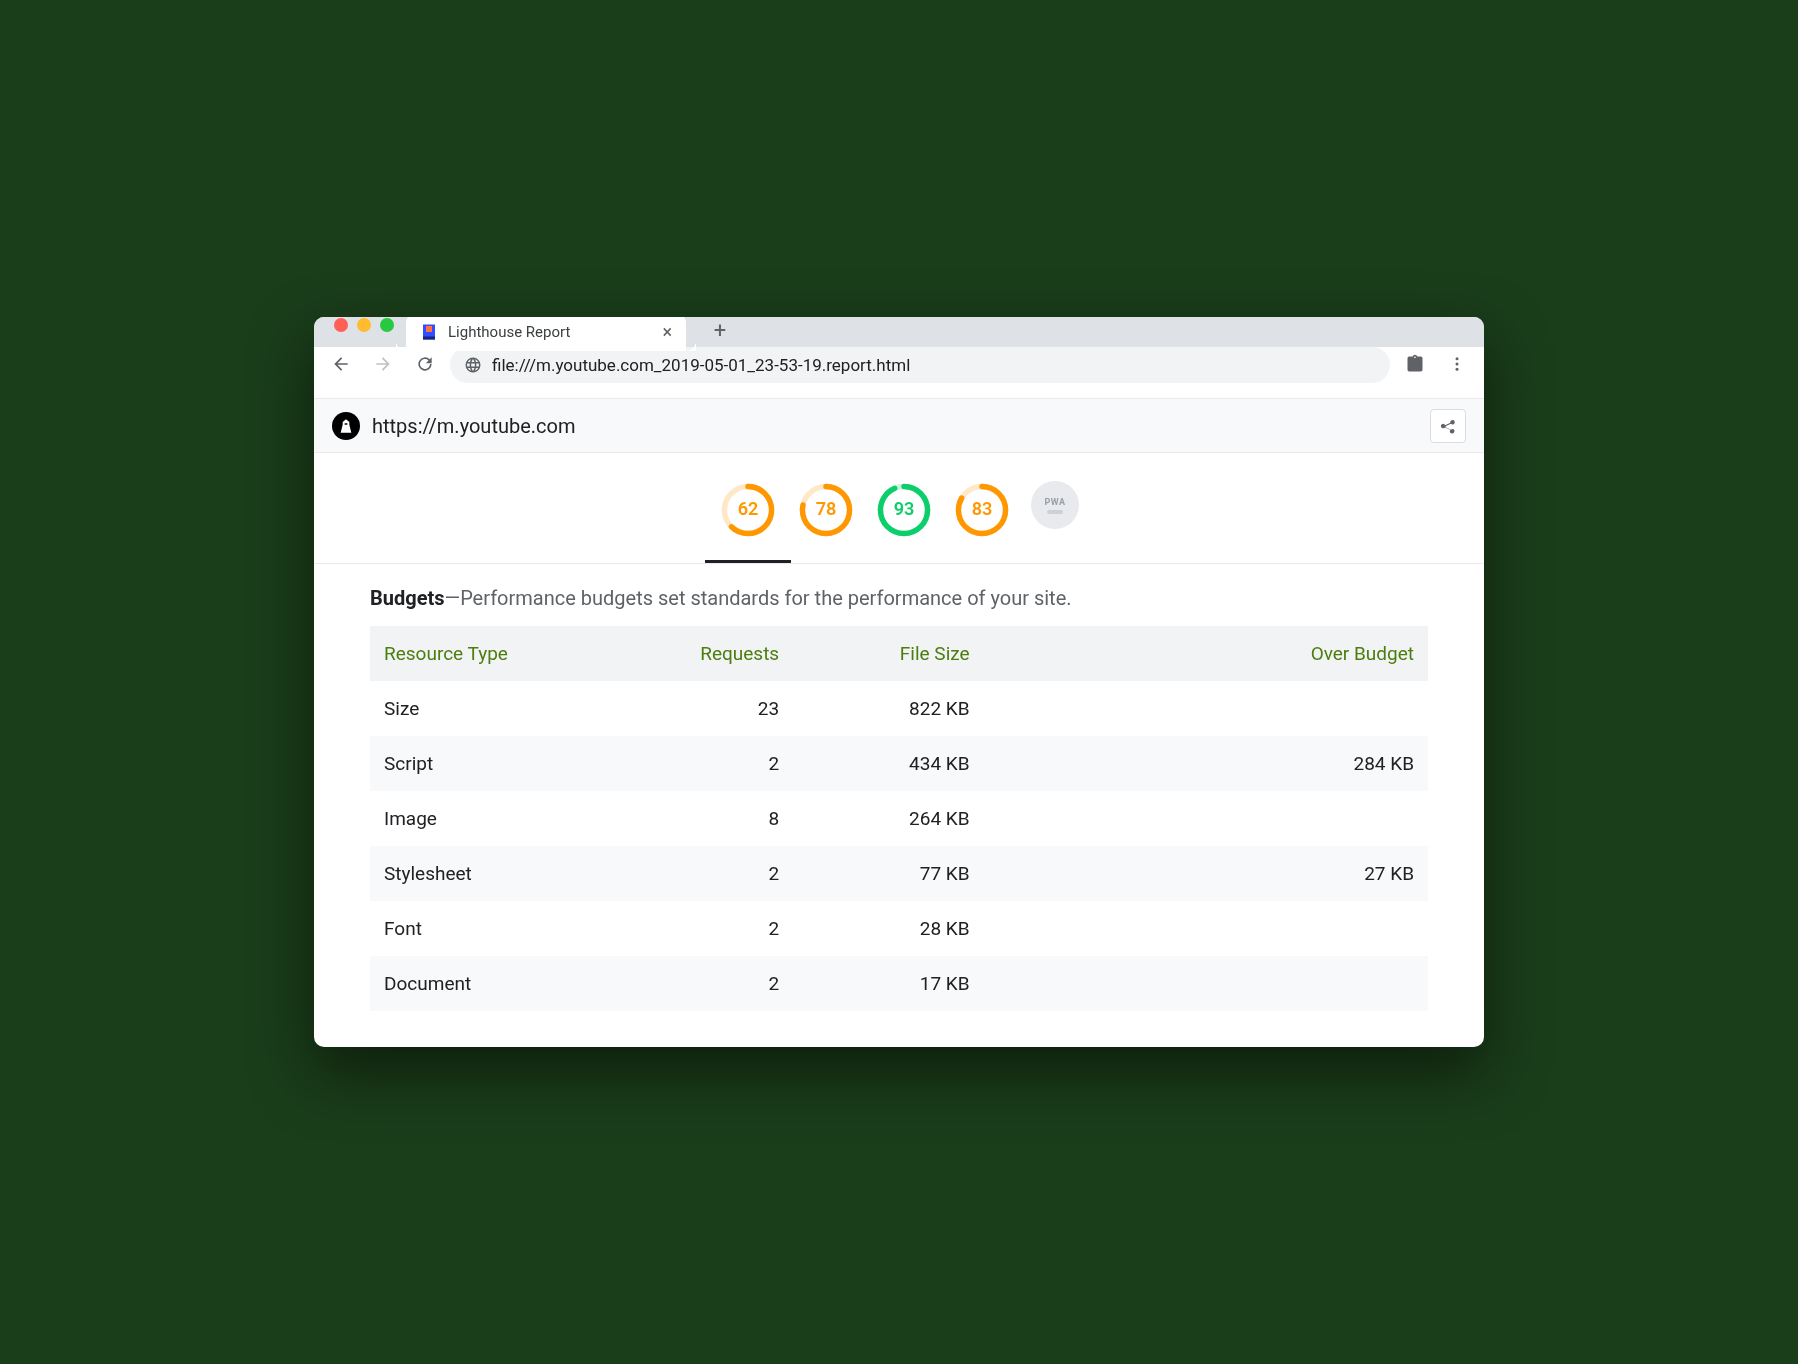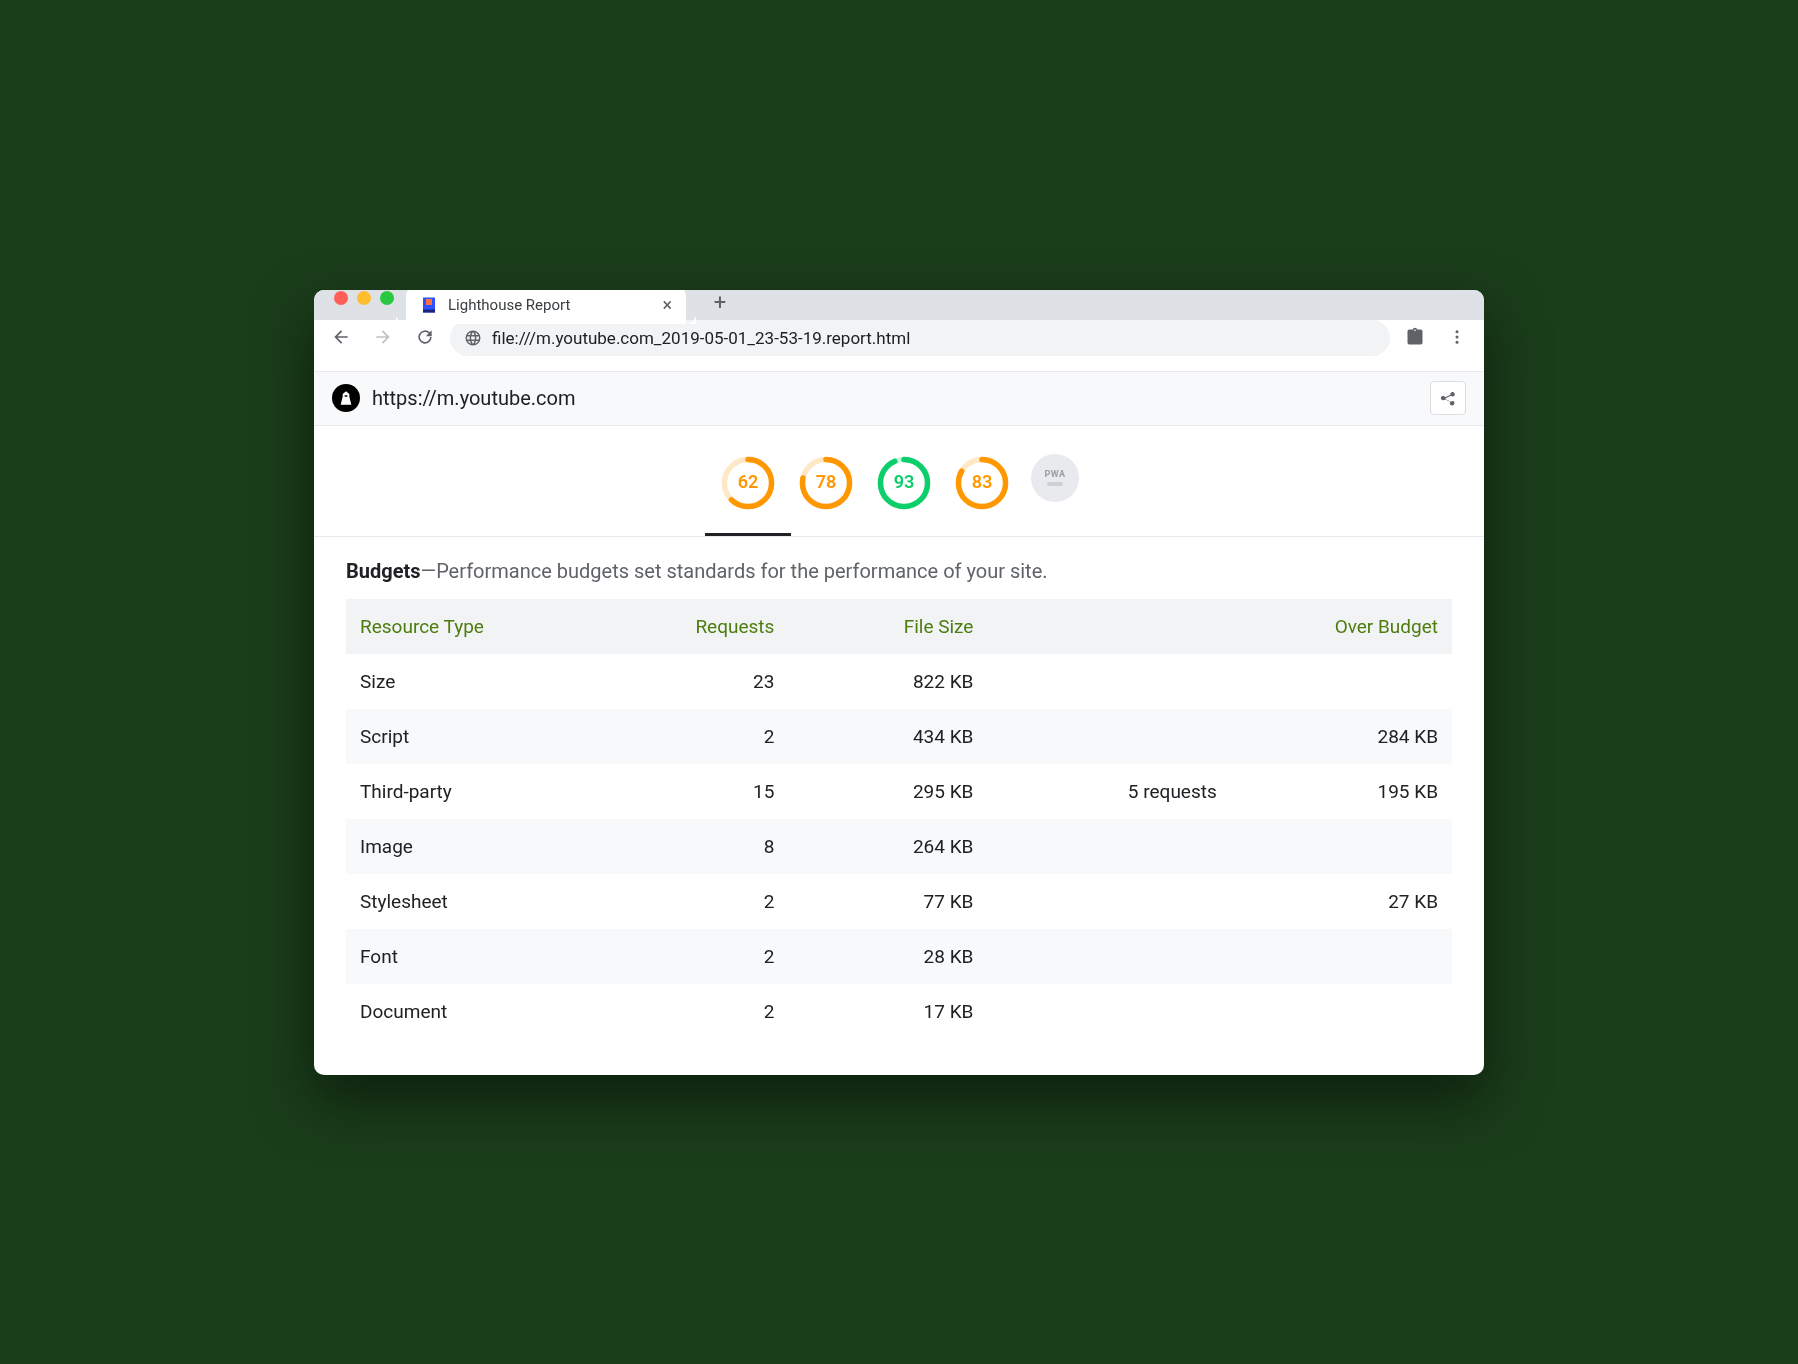--- a/index.html
+++ b/index.html
@@ -198,21 +198,21 @@
     color: #9aa0a6;
     letter-spacing: 0.5px;
   }
   .pwa-badge .pwa-bar {
     width: 16px; height: 4px;
     background: #cdd0d4;
     border-radius: 2px;
   }
   
   .content {
-    padding: 22px 32px 36px;
+    padding: 22px 56px 36px;
   }
   .section-desc {
     font-size: 20px;
     color: #5f6368;
     margin-bottom: 16px;
   }
   .section-desc b { color: #202124; }
   table.budgets {
     width: 100%;
     border-collapse: collapse;
@@ -374,27 +374,20 @@
             <td class="num over"></td>
           </tr>
           <tr>
             <td>Script</td>
             <td class="num">2</td>
             <td class="num">434 KB</td>
             <td class="num over"></td>
             <td class="num over">284 KB</td>
           </tr>
           <tr>
-            <td>Third-party</td>
-            <td class="num">15</td>
-            <td class="num">295 KB</td>
-            <td class="num over">5 requests</td>
-            <td class="num over">195 KB</td>
-          </tr>
-          <tr>
             <td>Image</td>
             <td class="num">8</td>
             <td class="num">264 KB</td>
             <td class="num over"></td>
             <td class="num over"></td>
           </tr>
           <tr>
             <td>Stylesheet</td>
             <td class="num">2</td>
             <td class="num">77 KB</td>

